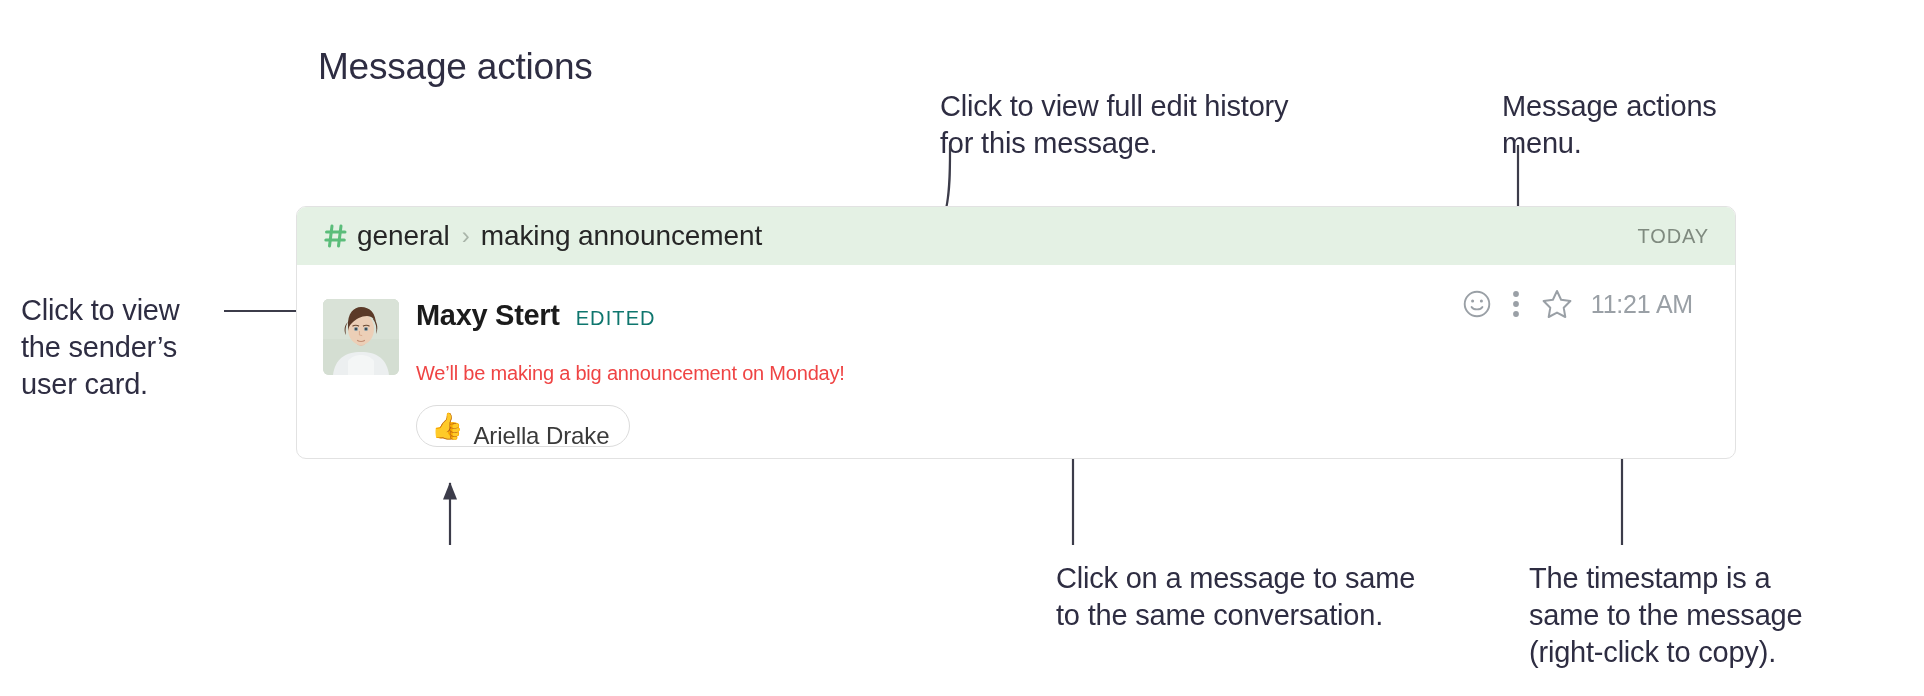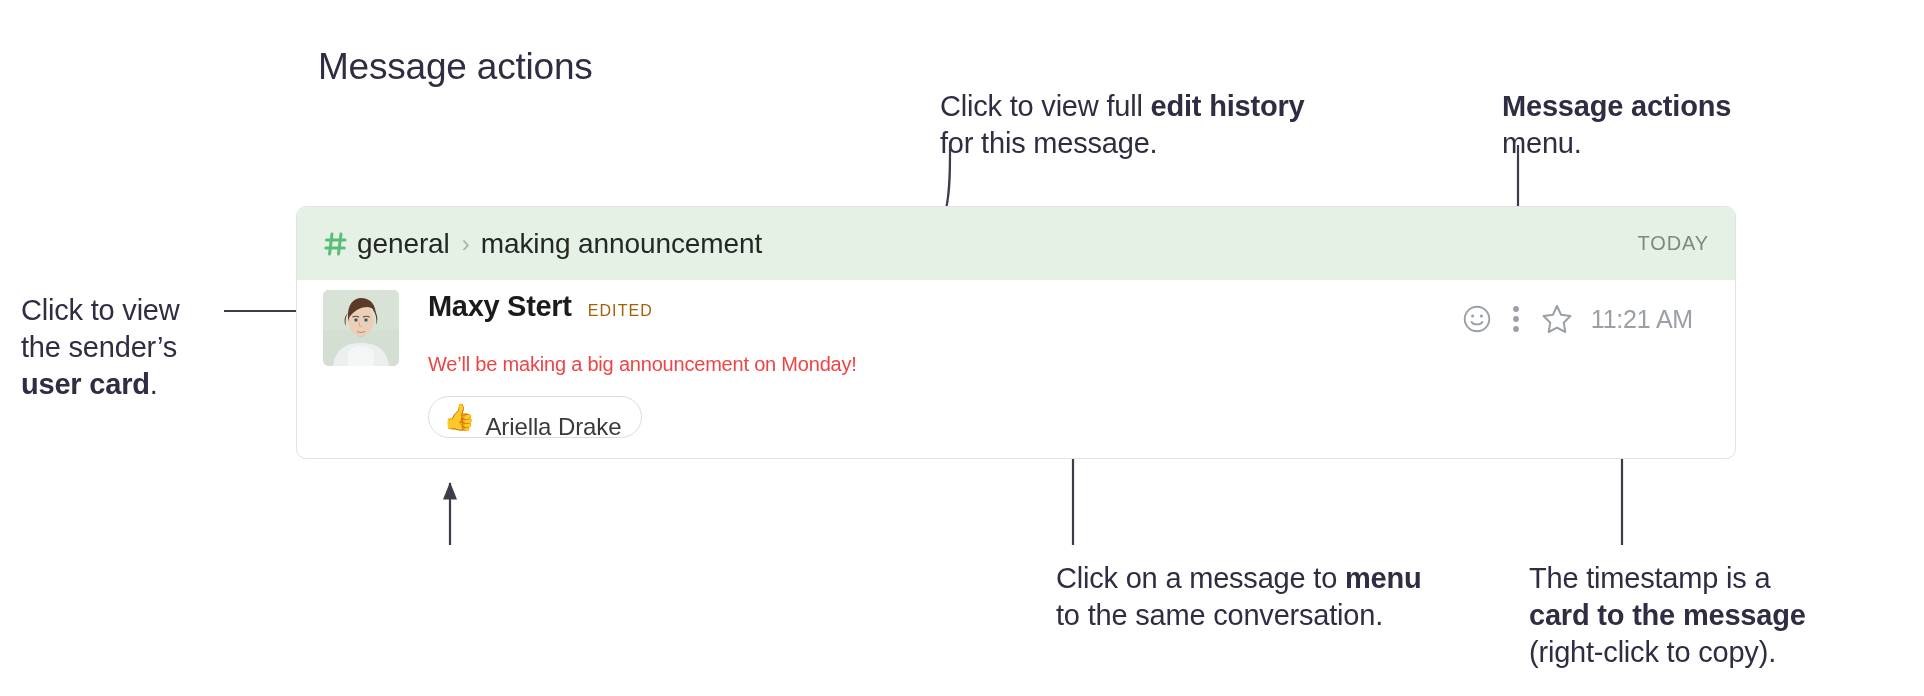--- a/index.html
+++ b/index.html
@@ -22,21 +22,21 @@
   
   .annot {
     position: absolute;
     font-family: "Liberation Sans", sans-serif;
     font-size: 29px;
     line-height: 37px;
     color: #2e2d42;
     white-space: pre-line;
     letter-spacing: -0.2px;
   }
-  .annot b { font-weight: bold; }
+  .annot b { font-weight: normal; }
 
   
   #page-title {
     position: absolute;
     left: 318px;
     top: 45px;
     font-size: 37px;
     line-height: 44px;
     font-weight: normal;
     color: #2e2d42;
@@ -70,21 +70,21 @@
     height: 253px;
     background: #ffffff;
     border: 1px solid #e2e2e2;
     border-radius: 10px;
     box-sizing: border-box;
     overflow: hidden;
   }
 
   
   #card-header {
-    height: 73px;
+    height: 58px;
     background: #e4f1e4;
     display: flex;
     align-items: center;
     padding: 0 26px 0 26px;
     box-sizing: border-box;
   }
   #hash-icon {
     width: 26px;
     height: 26px;
     margin-right: 8px;
@@ -110,24 +110,23 @@
   #today-label {
     margin-left: auto;
     font-size: 20px;
     color: #7f8a7f;
     letter-spacing: 0.9px;
   }
 
   
   #message-row {
     position: relative;
-    padding: 10px 26px 0 26px;
+    padding: 34px 26px 0 26px;
     display: flex;
     box-sizing: border-box;
-    gap: 12px;
   }
   #avatar {
     width: 76px;
     height: 76px;
     flex: none;
     border-radius: 6px;
     overflow: hidden;
     margin-right: 17px;
     background: #d8e0d6;
     display: block;
@@ -140,22 +139,22 @@
     height: 34px;
   }
   #sender-name {
     font-size: 29px;
     font-weight: bold;
     color: #1b1b1b;
     letter-spacing: -0.3px;
   }
   #edited-badge {
     margin-left: 16px;
-    font-size: 16px;
-    color: #a16207;
+    font-size: 20px;
+    color: #0f766e;
     letter-spacing: 1.1px;
   }
   #message-text {
     margin-top: 22px;
     font-size: 20px;
     line-height: 36px;
     color: #ef4444;
     letter-spacing: -0.2px;
   }
 
@@ -218,25 +217,25 @@
 for this message.</span></div>
 
   <div class="annot" id="annot-actions-menu"><span></span><b>Message actions</b><span>
 menu.</span></div>
 
   <div class="annot" id="annot-user-card"><span>Click to view
 the sender’s
 </span><b>user card</b><span>.</span></div>
 
 
-  <div class="annot" id="annot-reply"><span>Click on a message to </span><b>menu</b><span>
+  <div class="annot" id="annot-reply"><span>Click on a message to </span><b>same</b><span>
 to the same conversation.</span></div>
 
   <div class="annot" id="annot-timestamp"><span>The timestamp is a
-</span><b>card to the message</b><span>
+</span><b>same to the message</b><span>
 (right-click to copy).</span></div>
 
   <svg id="arrows" viewBox="0 0 1924 696">
     <defs>
       <marker id="ah" markerWidth="9" markerHeight="9" refX="7.5" refY="3.2" orient="auto">
         <path d="M0,0 L8,3.2 L0,6.4 z" fill="#3c3c4a"></path>
       </marker>
     </defs>
 
     <path d="M224,311 L312,311" stroke="#3c3c4a" stroke-width="2.2" fill="none" marker-end="url(#ah)"></path>

